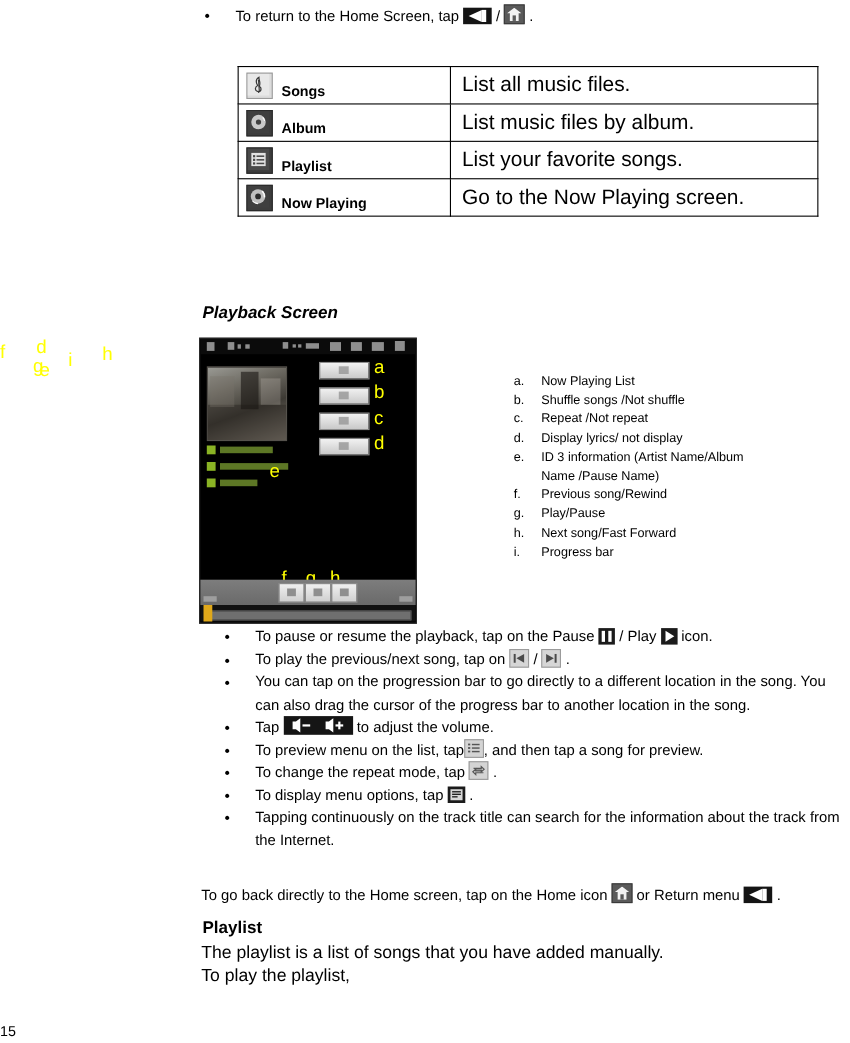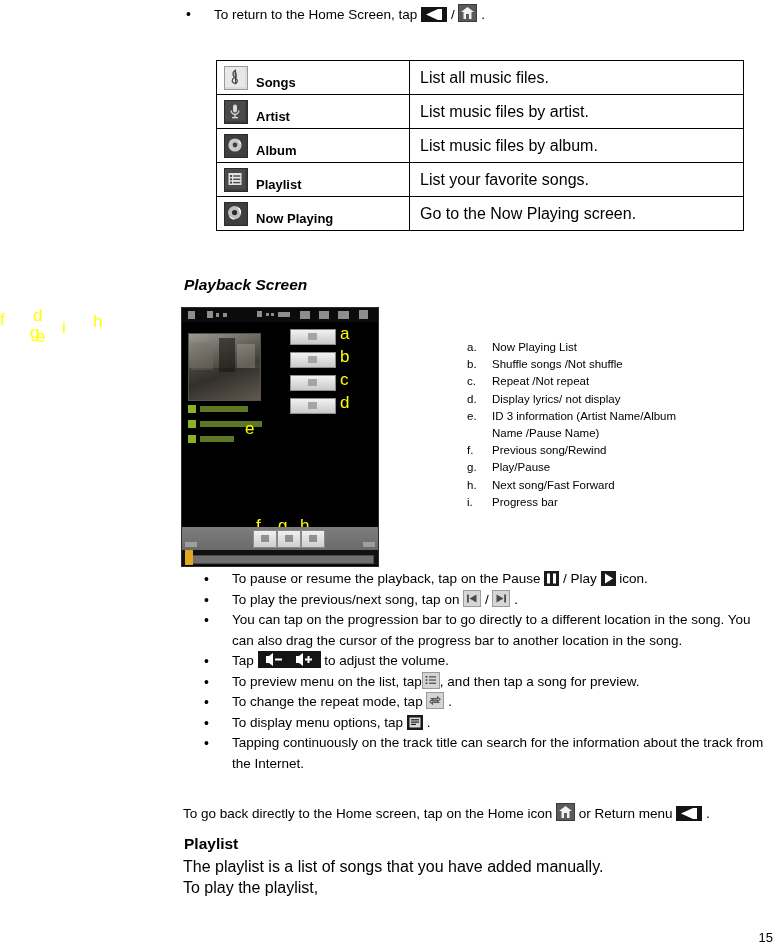--- a/index.html
+++ b/index.html
@@ -39,21 +39,21 @@
   #feature-table{
     position:absolute;left:216px;top:60px;width:528px;
     border-collapse:collapse;
   }
   #feature-table td{
     border:1px solid #000;
     padding:0;
     vertical-align:middle;
   }
   #feature-table td.c1{width:185px;height:33px;padding-left:7px;}
-  #feature-table td.c2{padding-left:10px;font-size:16px;}
+  #feature-table td.c2{padding-left:10px;font-size:19px;}
   .cellwrap{display:flex;align-items:flex-end;gap:8px;}
   .cellwrap .lbl{font-size:13px;font-weight:bold;}
   .tbl-icon{width:22px;height:22px;flex:0 0 22px;position:relative;
             background:#3d3d3d;border:1px solid #2a2a2a;}
   .tbl-icon.light{background:#dcdcdc;border-color:#9b9b9b;}
   .tbl-icon svg{position:absolute;left:0;top:0;}
 
   
   #h-playback{position:absolute;left:184px;top:276px;font-size:15.5px;font-weight:bold;font-style:italic;}
   #h-playlist{position:absolute;left:184px;top:835px;font-size:15.5px;font-weight:bold;}
@@ -101,21 +101,21 @@
   
   #bullets{position:absolute;left:204px;top:569px;width:570px;font-size:13.5px;line-height:20.5px;}
   #bullets .b{position:relative;min-height:20px;}
   #bullets .b .dot{position:absolute;left:0;top:0;font-size:14px;}
   #bullets .b .txt{display:block;margin-left:28px;}
 
   
   #closing{position:absolute;left:183px;top:803px;width:590px;font-size:13.5px;line-height:20px;}
   #tail{position:absolute;left:183px;top:857px;width:590px;font-size:16px;line-height:20.5px;}
 
-  #pagenum{position:absolute;left:0;top:930px;width:773px;text-align:right;font-size:13px;}
+  #pagenum{position:absolute;left:0;top:930px;width:773px;text-align:left;font-size:13px;}
 </style>
 </head>
 <body>
 
 <div class="pg">
 
   <div id="top-bullet">
     <span class="bdot">•</span>
     <span class="btxt">
       <span>To return to the Home Screen, tap</span>
@@ -145,37 +145,20 @@
             <svg width="20" height="20" viewBox="0 0 20 20">
               <rect width="20" height="20" fill="#e8e8e8"></rect>
               <path d="M10.4 3.2c-1.6 0.9-2.6 2.6-2.4 4.3 0.1 1.2 0.7 2.2 1.3 3.2-1.1 0.5-2 1.5-2.1 2.8-0.1 1.5 1.1 2.8 2.6 2.8 1.4 0 2.5-1.1 2.5-2.4 0-1-0.6-1.8-1.5-2.1 0.4-1.3 0.6-2.7 0.4-4-0.2-1.4-0.9-2.9-0.8-4.6z" fill="none" stroke="#3a3a3a" stroke-width="1.1"></path>
               <path d="M10.1 5.5c0 3.3 0.5 6.6 0.6 9.9 0 0.9-0.4 1.5-1.2 1.6" fill="none" stroke="#3a3a3a" stroke-width="1.1"></path>
             </svg>
           </span>
           <span class="lbl">Songs</span>
         </span>
       </td>
       <td class="c2">List all music files.</td>
-    </tr>
-    <tr>
-      <td class="c1">
-        <span class="cellwrap">
-          <span class="tbl-icon">
-            <svg width="20" height="20" viewBox="0 0 20 20">
-              <rect width="20" height="20" fill="#4a4a4a"></rect>
-              <rect x="8" y="3.5" width="4" height="8" rx="2" fill="#d9d9d9"></rect>
-              <path d="M6.2 9.5c0 2.1 1.7 3.8 3.8 3.8s3.8-1.7 3.8-3.8" fill="none" stroke="#d9d9d9" stroke-width="1.3"></path>
-              <rect x="9.3" y="13" width="1.4" height="3" fill="#d9d9d9"></rect>
-              <rect x="7" y="16" width="6" height="1.3" fill="#d9d9d9"></rect>
-            </svg>
-          </span>
-          <span class="lbl">Artist</span>
-        </span>
-      </td>
-      <td class="c2">List music files by artist.</td>
     </tr>
     <tr>
       <td class="c1">
         <span class="cellwrap">
           <span class="tbl-icon">
             <svg width="20" height="20" viewBox="0 0 20 20">
               <rect width="20" height="20" fill="#3f3f3f"></rect>
               <circle cx="10" cy="10" r="6.6" fill="#c9c9c9"></circle>
               <circle cx="10" cy="10" r="2.4" fill="#3f3f3f"></circle>
               <path d="M13.8 5.6 A6.6 6.6 0 0 1 15.5 9" fill="none" stroke="#ffffff" stroke-width="1"></path>

